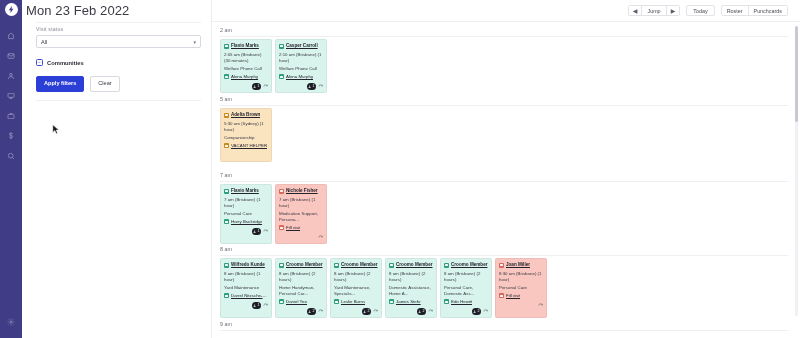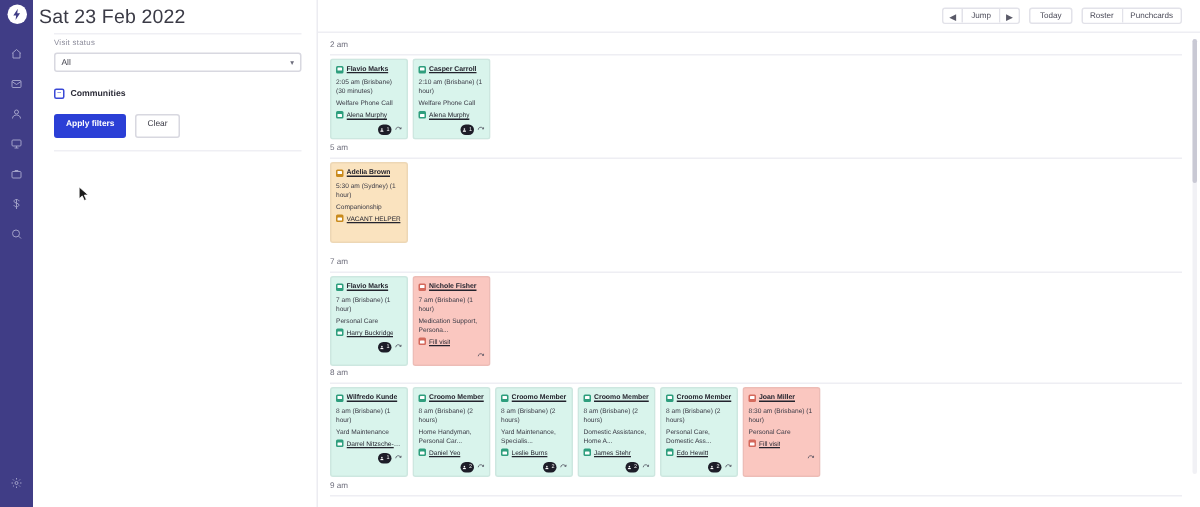--- a/index.html
+++ b/index.html
@@ -605,20 +605,20 @@
             <div class="time-rule" style="top: 9px;"></div>
           </div>
         </div>
     </div>
 
     <div class="scrollbar">
       <div class="thumb"></div>
     </div>
   </section>
 
-  <div class="header-title">Sat 23 Feb 2022</div>
+  <div class="header-title">Mon 23 Feb 2022</div>
 
   <div class="cursor">
     <svg width="8" height="11" viewBox="0 0 12 17">
       <path d="M1 1 L1 13 L4.2 10.2 L6.4 15 L8.4 14 L6.3 9.4 L10.3 9.2 Z" fill="#1b1b1b" stroke="#ffffff" stroke-width="0.8"></path>
     </svg>
   </div>
 </div>
 
 </body></html>

